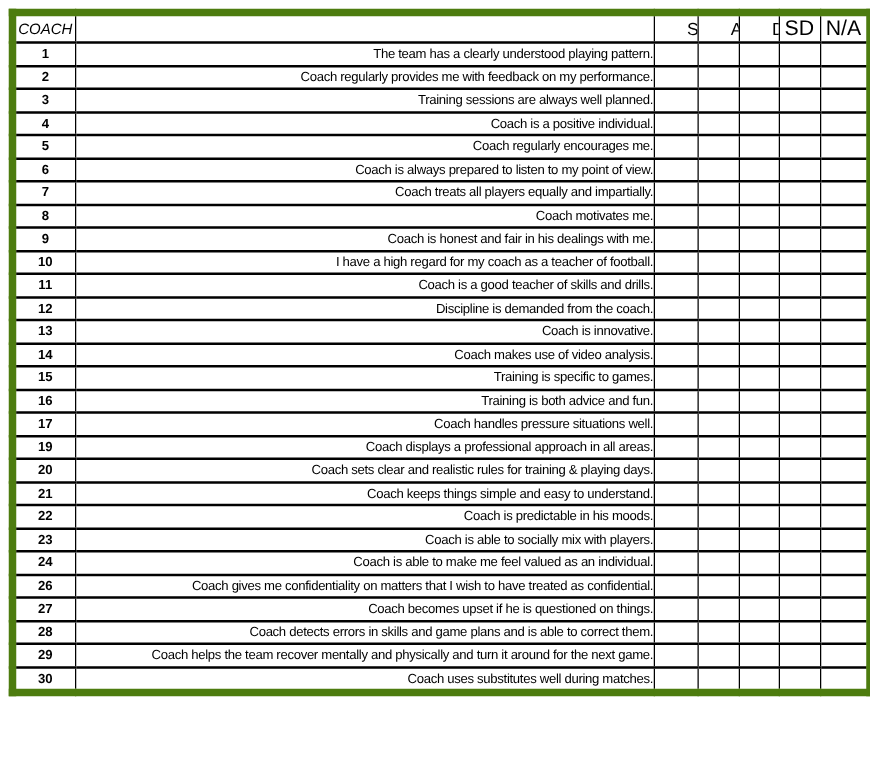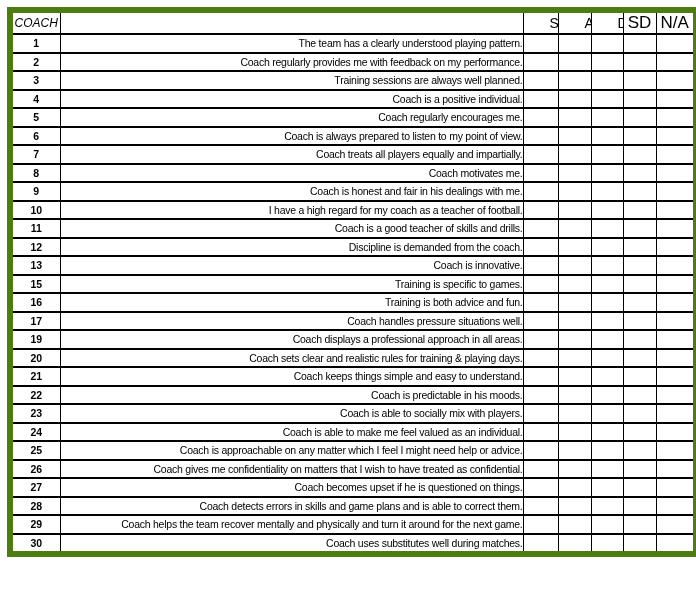--- a/index.html
+++ b/index.html
@@ -194,20 +194,29 @@
         <tr>
     <td class="cell-num">13</td>
     <td class="cell-statement">Coach is innovative.</td>
     <td class="rating-cell"></td>
     <td class="rating-cell"></td>
     <td class="rating-cell"></td>
     <td class="rating-cell"></td>
     <td class="rating-cell"></td>
   </tr>
         <tr>
+    <td class="cell-num">14</td>
+    <td class="cell-statement">Coach makes use of video analysis.</td>
+    <td class="rating-cell"></td>
+    <td class="rating-cell"></td>
+    <td class="rating-cell"></td>
+    <td class="rating-cell"></td>
+    <td class="rating-cell"></td>
+  </tr>
+        <tr>
     <td class="cell-num">15</td>
     <td class="cell-statement">Training is specific to games.</td>
     <td class="rating-cell"></td>
     <td class="rating-cell"></td>
     <td class="rating-cell"></td>
     <td class="rating-cell"></td>
     <td class="rating-cell"></td>
   </tr>
         <tr>
     <td class="cell-num">16</td>
@@ -268,29 +277,20 @@
     <td class="cell-statement">Coach is able to socially mix with players.</td>
     <td class="rating-cell"></td>
     <td class="rating-cell"></td>
     <td class="rating-cell"></td>
     <td class="rating-cell"></td>
     <td class="rating-cell"></td>
   </tr>
         <tr>
     <td class="cell-num">24</td>
     <td class="cell-statement">Coach is able to make me feel valued as an individual.</td>
-    <td class="rating-cell"></td>
-    <td class="rating-cell"></td>
-    <td class="rating-cell"></td>
-    <td class="rating-cell"></td>
-    <td class="rating-cell"></td>
-  </tr>
-        <tr>
-    <td class="cell-num">25</td>
-    <td class="cell-statement">Coach is approachable on any matter which I feel I might need help or advice.</td>
     <td class="rating-cell"></td>
     <td class="rating-cell"></td>
     <td class="rating-cell"></td>
     <td class="rating-cell"></td>
     <td class="rating-cell"></td>
   </tr>
         <tr>
     <td class="cell-num">26</td>
     <td class="cell-statement">Coach gives me confidentiality on matters that I wish to have treated as confidential.</td>
     <td class="rating-cell"></td>

